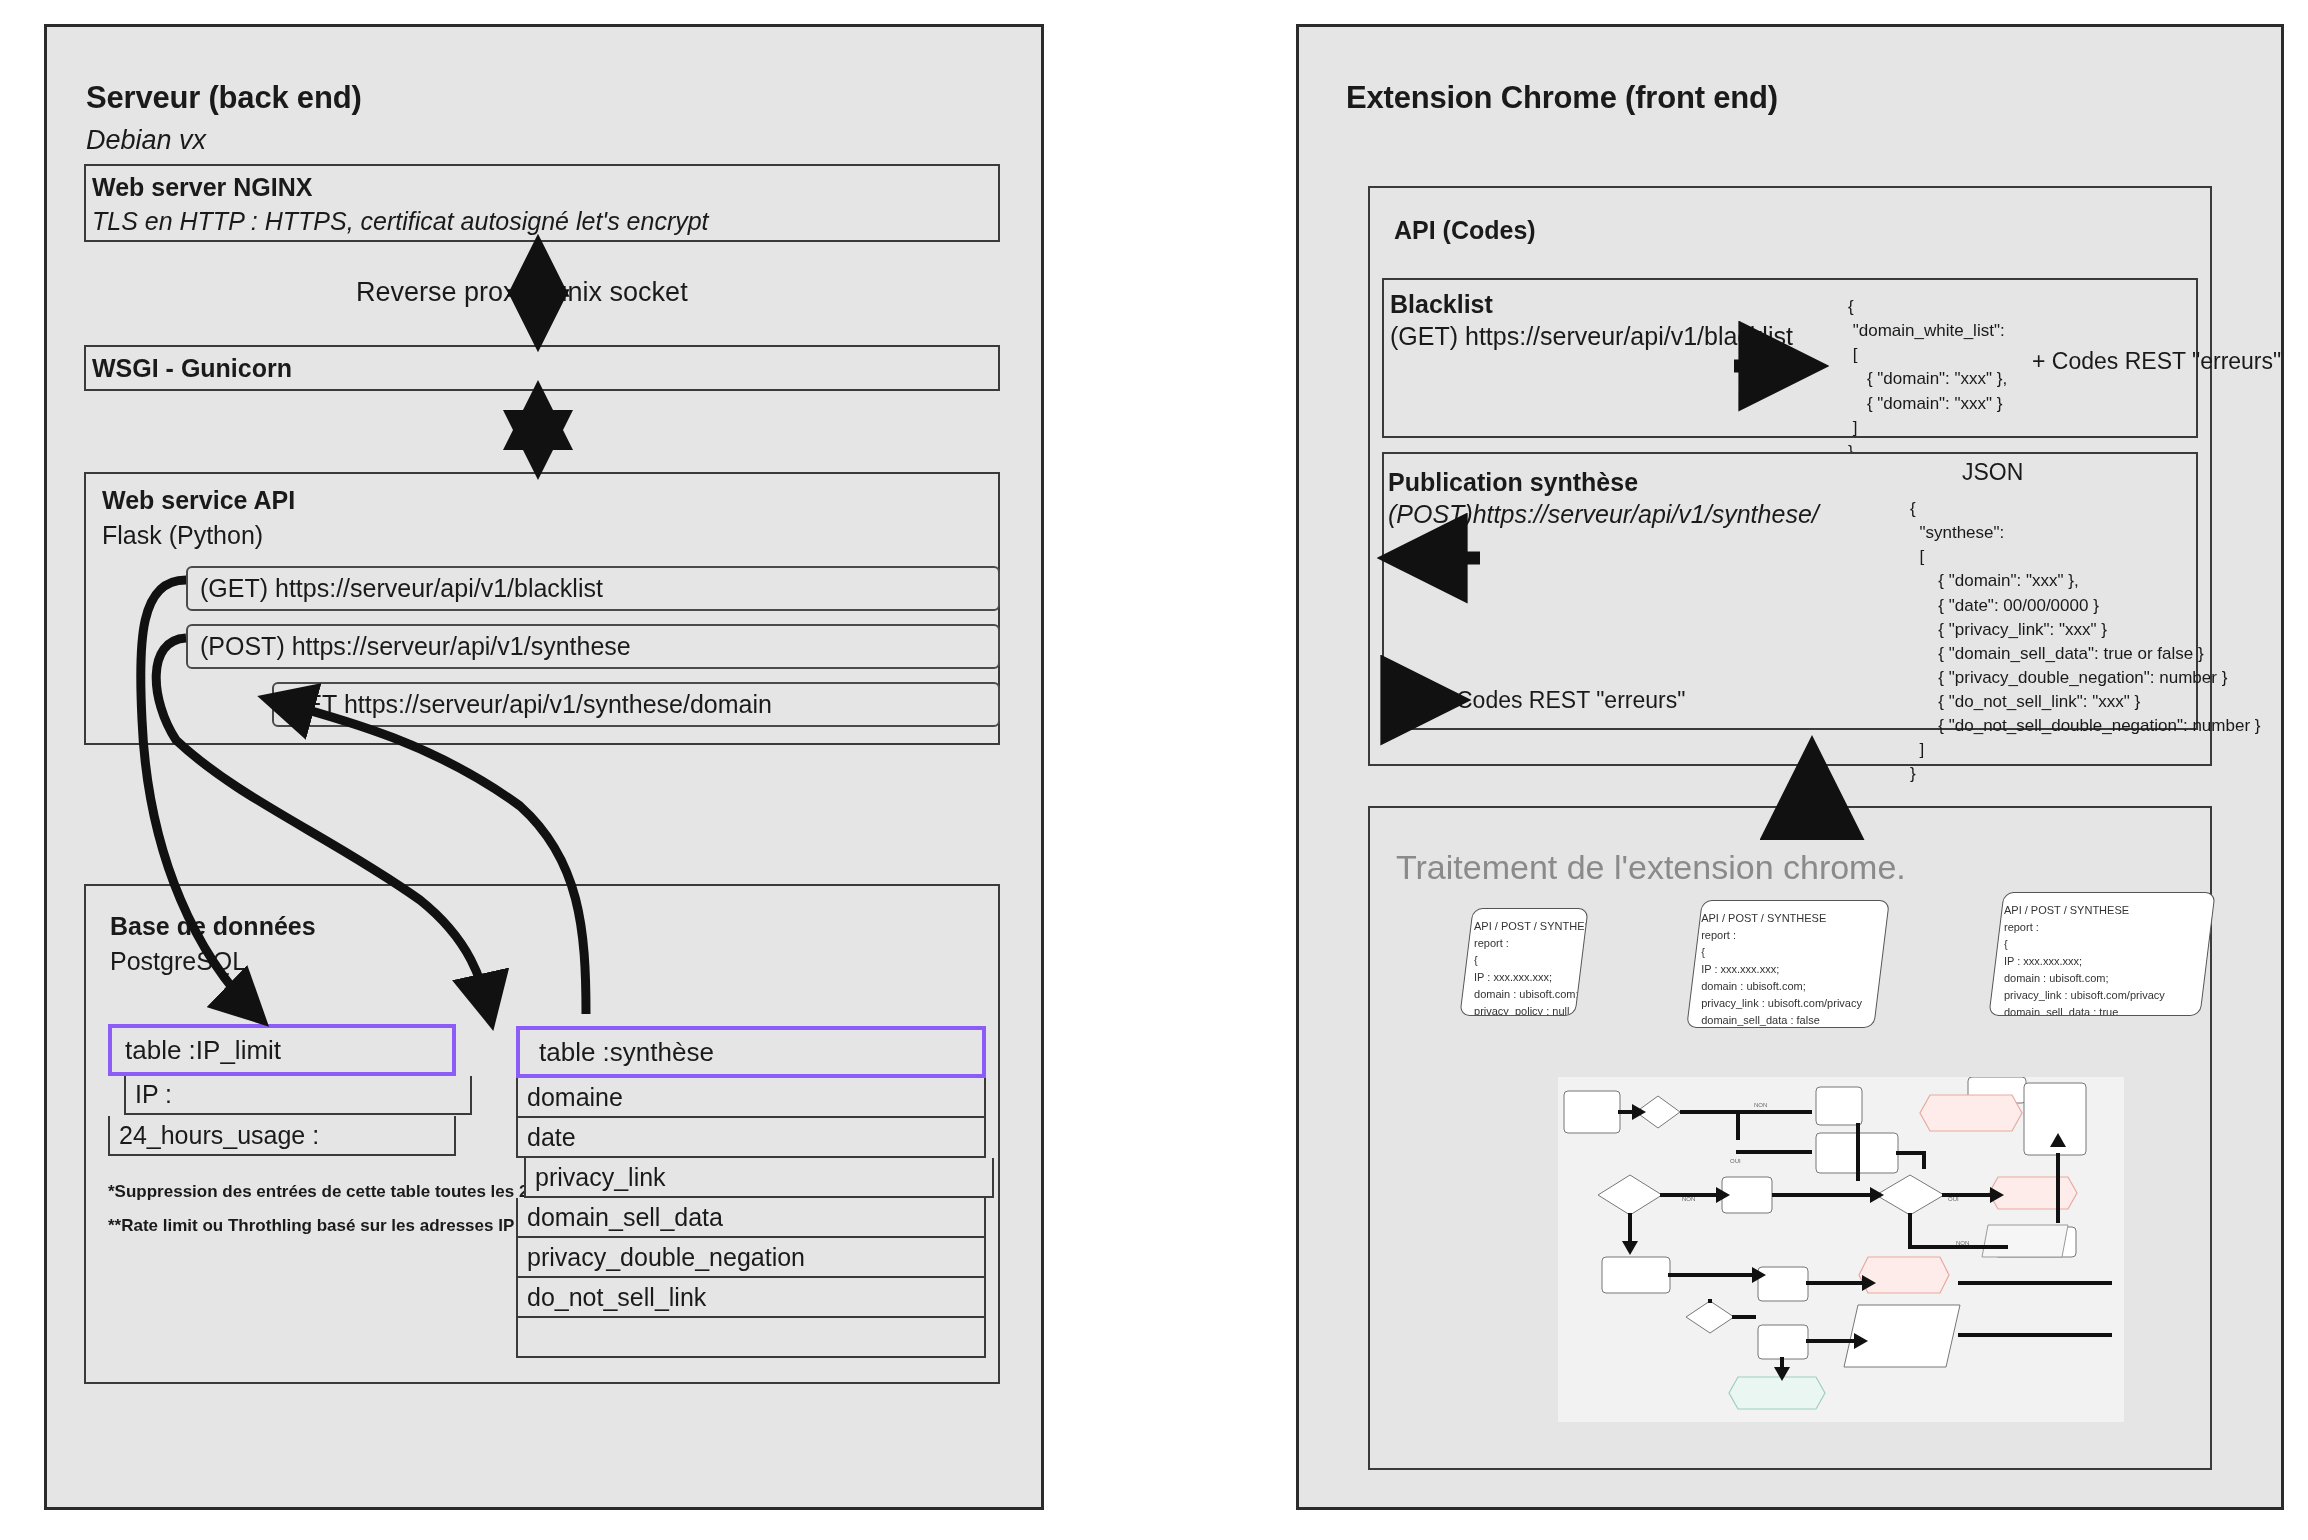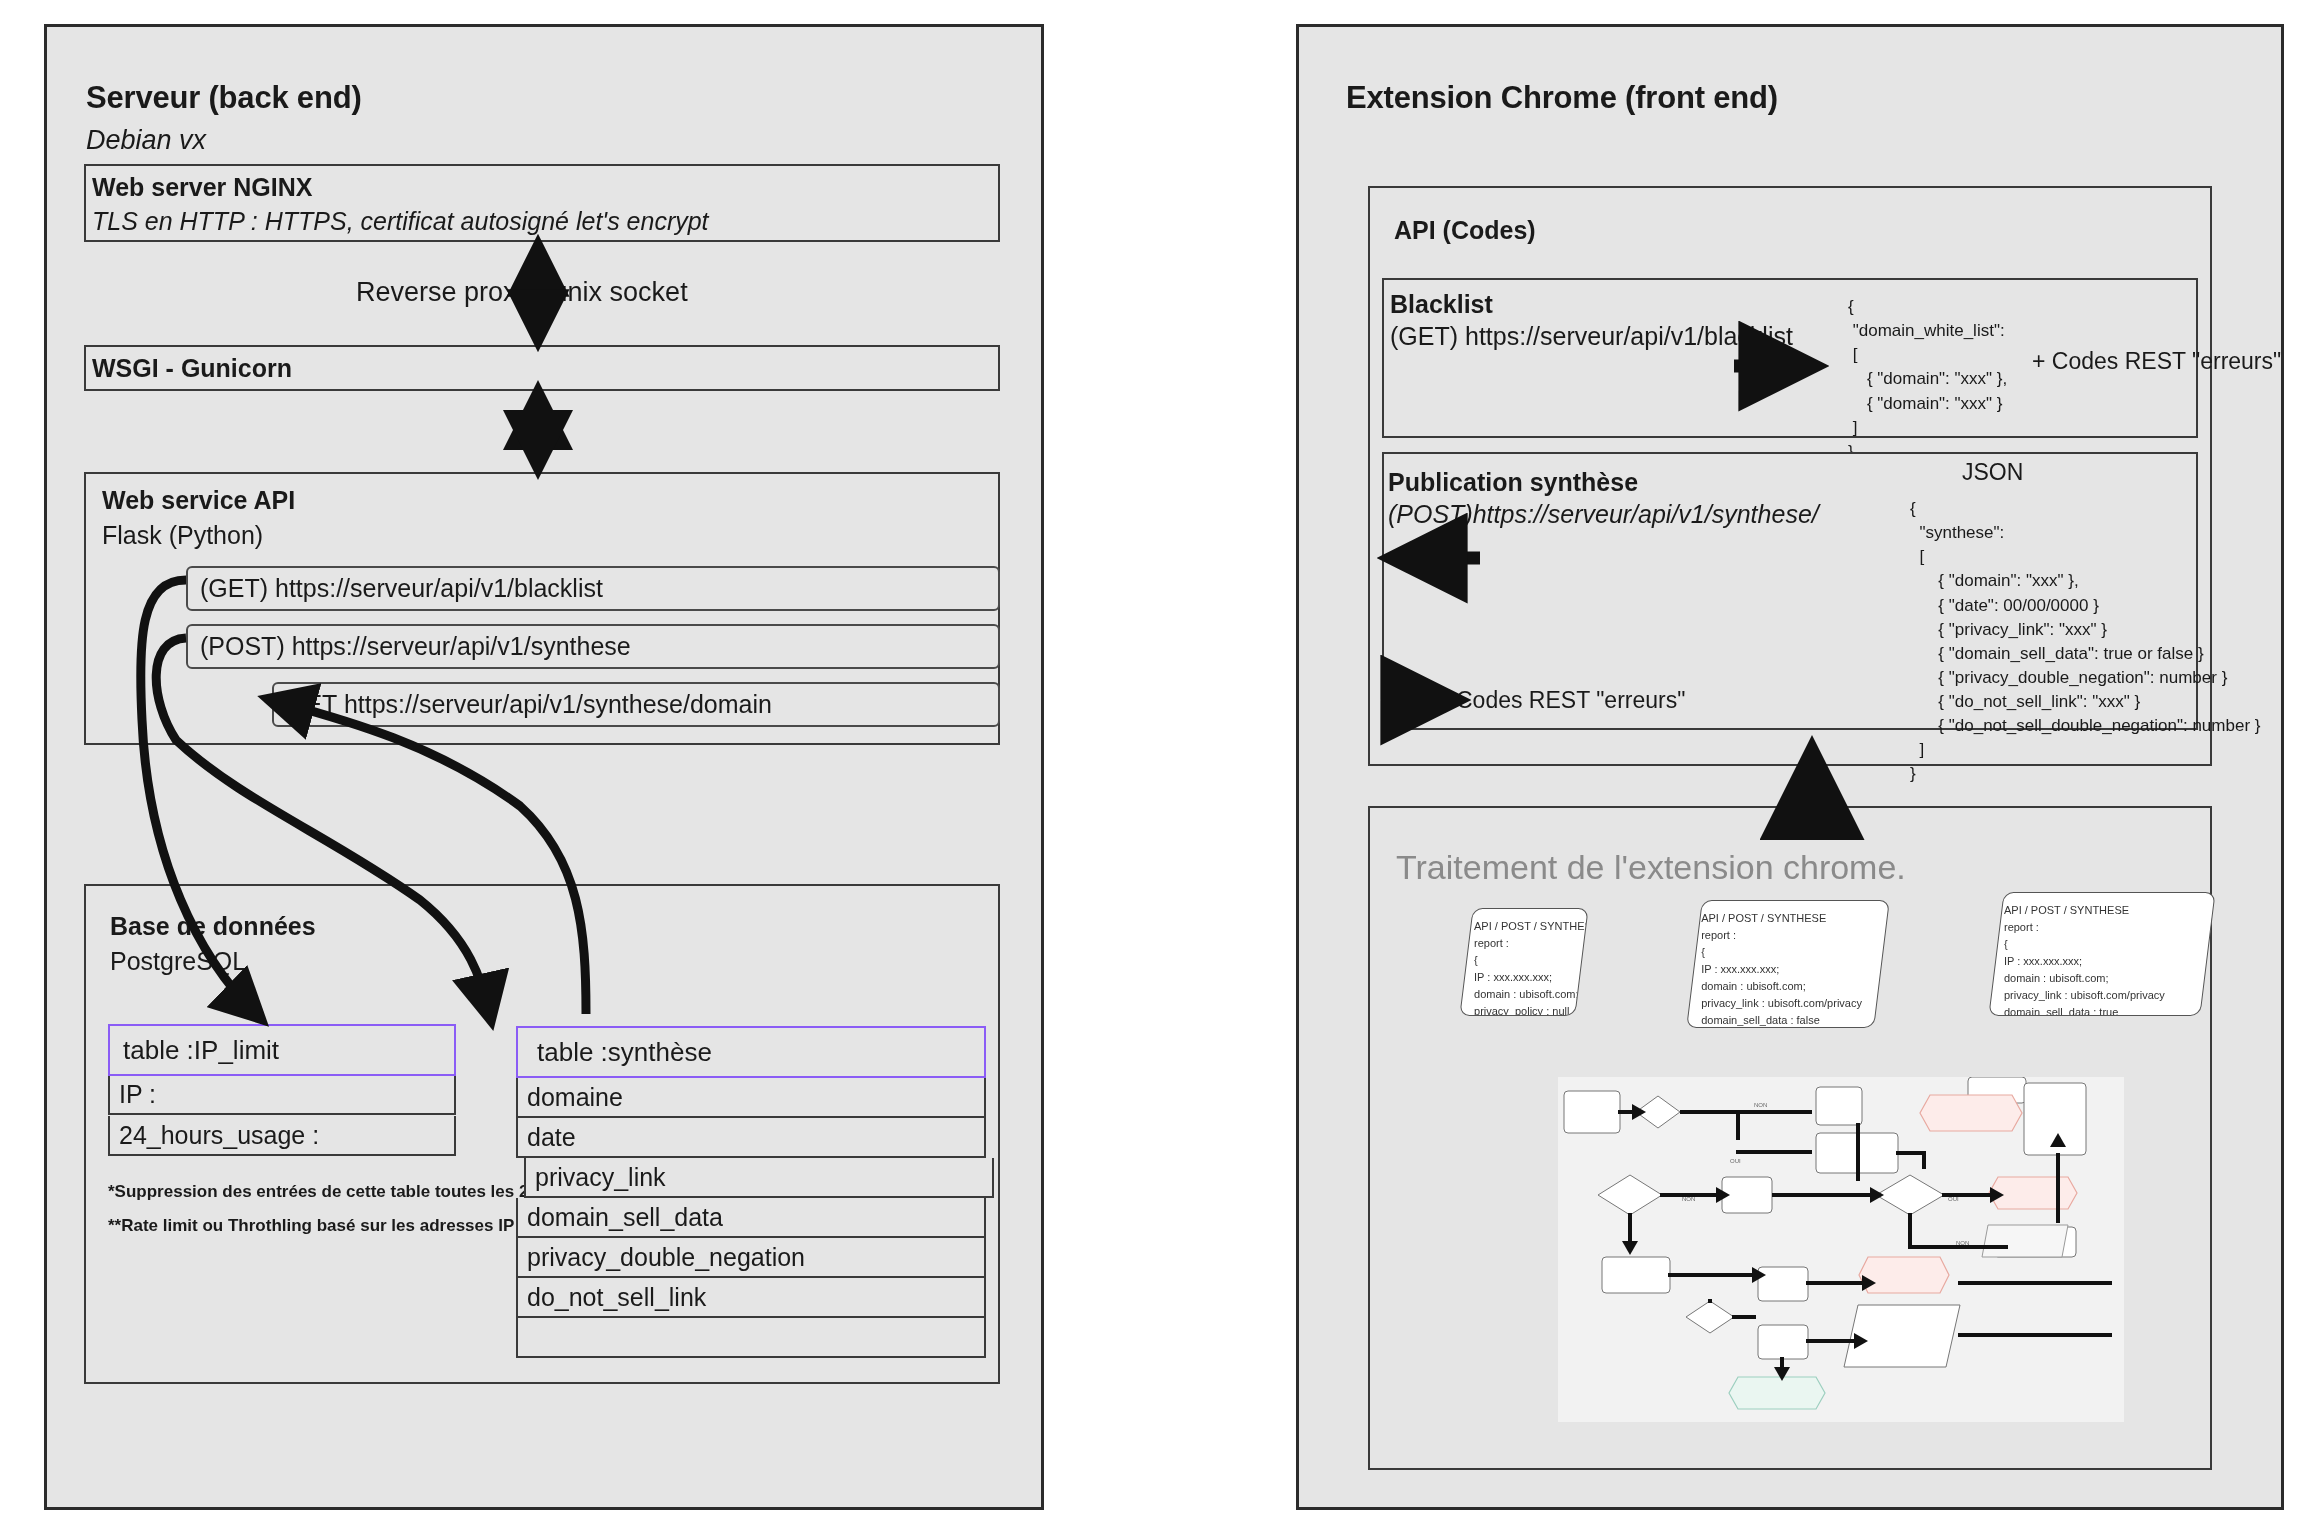--- a/index.html
+++ b/index.html
@@ -17,21 +17,21 @@
   .box-sub{position:absolute;font-size:25px;}
   .box-sub.ital{font-style:italic;}
 
   .endpoint{position:absolute;background:#e5e5e5;border:2px solid #4a4a4a;border-radius:6px;
             box-sizing:border-box;display:flex;align-items:center;padding-left:12px;font-size:25px;}
 
   .edge-label{position:absolute;font-size:27px;white-space:nowrap;}
 
   .trow{position:absolute;background:#e5e5e5;border:2px solid #3a3a3a;border-top:none;
         box-sizing:border-box;display:flex;align-items:center;padding-left:9px;font-size:25px;}
-  .thead{position:absolute;background:#e5e5e5;border:2px solid #8b5cf6;box-sizing:border-box;
+  .thead{position:absolute;background:#e5e5e5;border:4px solid #8b5cf6;box-sizing:border-box;
          display:flex;align-items:center;padding-left:13px;font-size:26px;}
   .thead b{font-weight:normal;}
 
   .note{position:absolute;font-size:17px;font-weight:bold;white-space:nowrap;}
 
   .json{position:absolute;font-size:16px;line-height:1.42;white-space:pre;color:#1a1a1a;
         font-family:"Liberation Sans",sans-serif;}
   .json-lg{font-size:17px;}
   .rest-label{position:absolute;font-size:23px;white-space:nowrap;}
   .json-cap{position:absolute;font-size:23px;}
@@ -75,21 +75,21 @@
 <div class="endpoint" style="left:272px;top:682px;width:728px;height:45px;">GET https://serveur/api/v1/synthese/domain</div>
 
 <div class="box" id="box-db" style="left:84px;top:884px;width:916px;height:500px;"></div>
 <div class="box-title" style="left:110px;top:912px;">Base de données</div>
 <div class="box-sub" style="left:110px;top:947px;">PostgreSQL</div>
 
 <div class="thead" style="left:108px;top:1024px;width:348px;height:52px;">
   <span>table : </span>
     <b>IP_limit</b>
 </div>
-<div class="trow" style="left:108px;top:1076px;width:348px;height:39px;">IP :</div>
+<div class="trow" style="left:124px;top:1076px;width:348px;height:39px;">IP :</div>
 <div class="trow" style="left:108px;top:1116px;width:348px;height:40px;">24_hours_usage :</div>
 
 <div class="note" style="left:108px;top:1182px;">*Suppression des entrées de cette table toutes les 24h</div>
 <div class="note" style="left:108px;top:1216px;">**Rate limit ou Throthling basé sur les adresses IP</div>
 
 <div class="thead" style="left:516px;top:1026px;width:470px;height:52px;padding-left:19px;">
   <span>table : </span>
     <b>synthèse</b>
 </div>
 <div class="trow" style="left:516px;top:1078px;width:470px;height:40px;">domaine</div>

